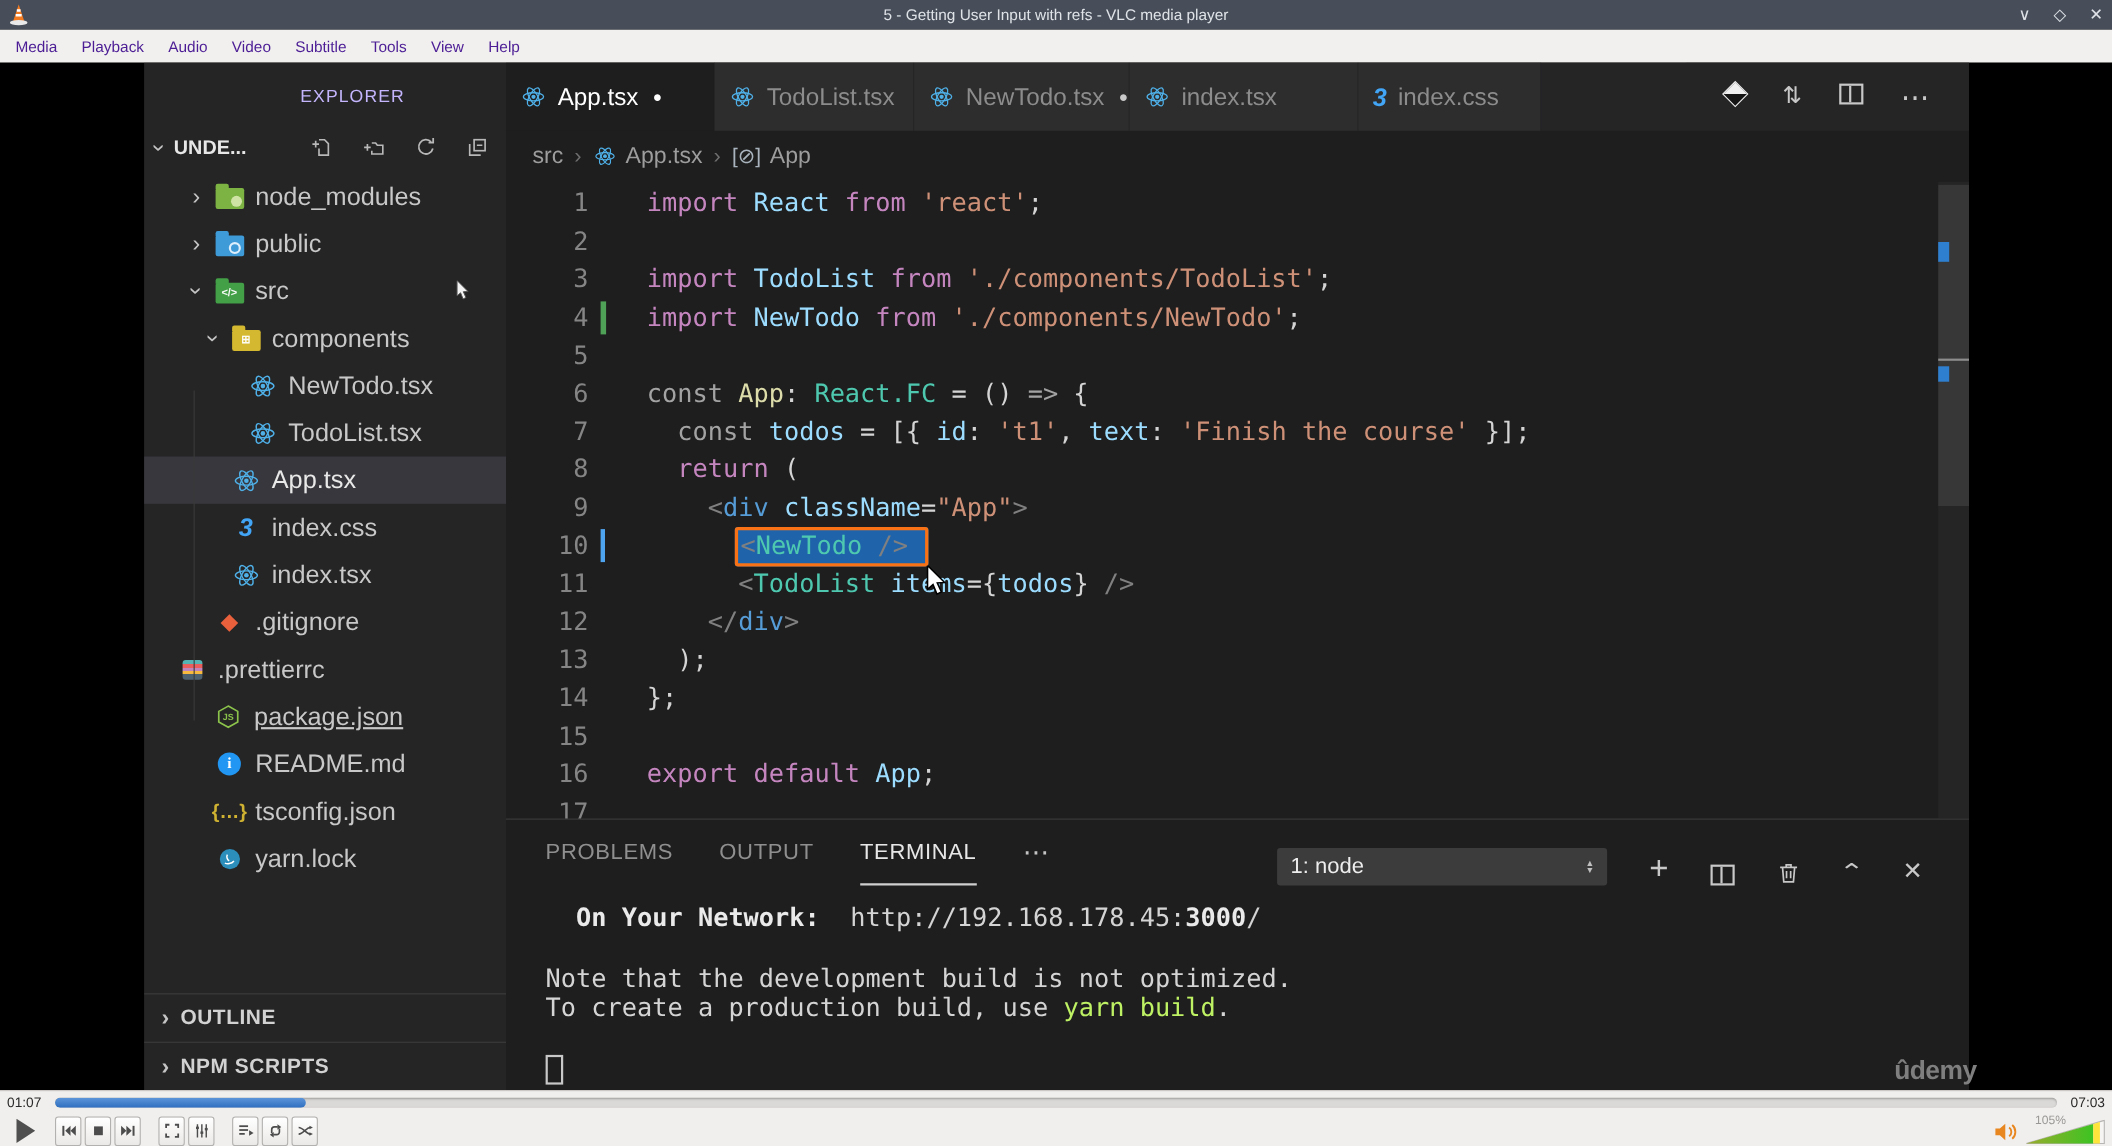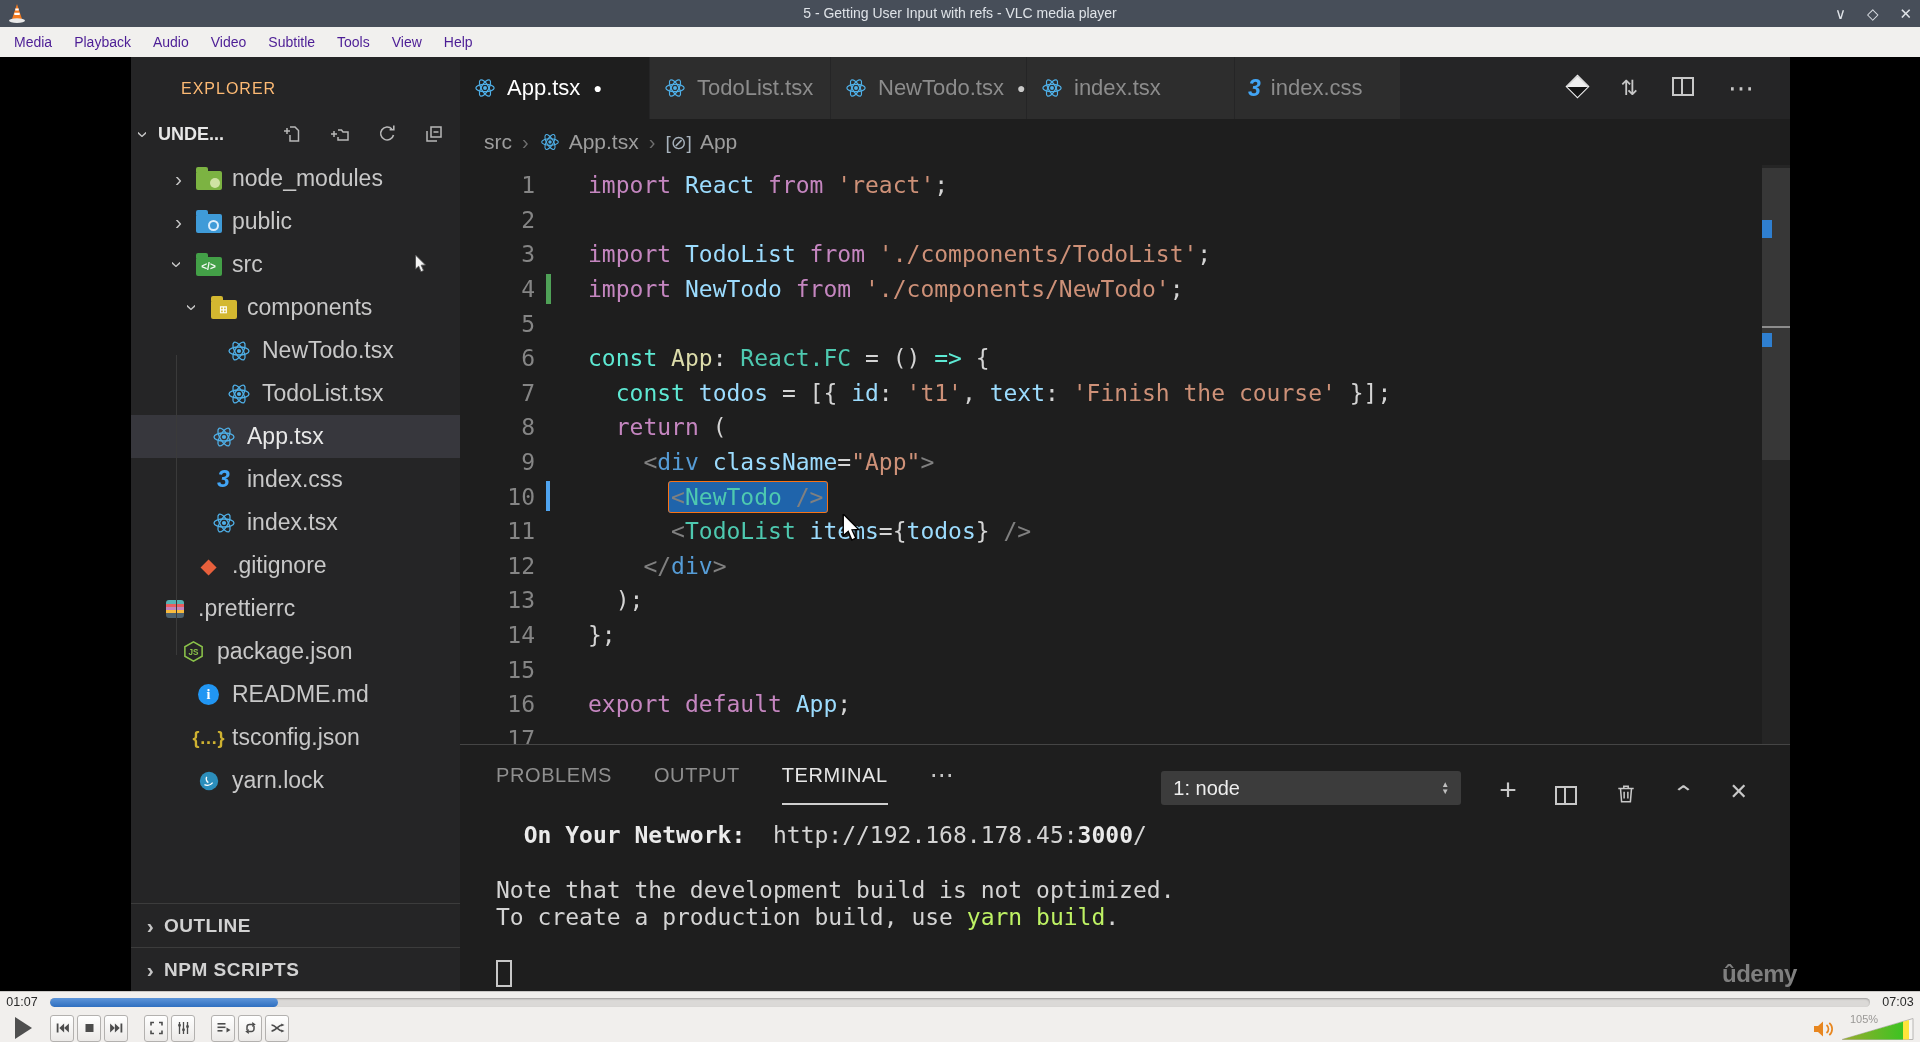--- a/index.html
+++ b/index.html
@@ -14,21 +14,21 @@
   .win-controls span{color:#dfe3e8;font-size:15px;line-height:1;cursor:default;}
   
   .menubar{position:absolute;left:0;top:27px;width:1920px;height:30px;background:#f1f0ee;
            display:flex;align-items:center;padding-left:3px;box-sizing:border-box;}
   .menu-item{padding:0 11px;font-size:14px;color:#4c1d95;text-align:center;}
   
   .video{position:absolute;left:0;top:57px;width:1920px;height:934px;background:#000;overflow:hidden;}
   .vscode{position:absolute;left:131px;top:0;width:1659px;height:934px;display:flex;}
   
   .sidebar{width:329px;flex:none;background:#252526;position:relative;overflow:hidden;color:#ccc;}
-  .exp-title{padding:23px 0 0 50px;font-size:16px;letter-spacing:1px;color:#fdba74;}
+  .exp-title{padding:23px 0 0 50px;font-size:16px;letter-spacing:1px;color:#c4b5fd;text-align:center;}
   .section-hdr{display:flex;align-items:center;height:46px;margin-top:13px;}
   .twist{width:27px;flex:none;display:flex;justify-content:center;color:#c5c5c5;font-size:21px;line-height:1;}
   .twist.exp{transform:rotate(90deg);}
   .section-hdr .lbl{font-weight:bold;font-size:18px;color:#e7e7e7;}
   .side-tools{margin-left:auto;display:flex;align-items:center;gap:27px;padding-right:16px;}
   .side-tools .ticon{display:flex;opacity:.9;}
   .tree-row{display:flex;align-items:center;height:43px;font-size:23px;color:#c8c8c8;position:relative;}
   .tree-row.selected{background:#37373d;color:#e8e8e8;}
   .tree-icon{width:33px;flex:none;display:flex;justify-content:center;align-items:center;}
   .tree-lbl{margin-left:7px;white-space:nowrap;}
@@ -76,23 +76,23 @@
   .crumb{display:flex;align-items:center;gap:8px;}
   .crumb-sep{color:#6f6f6f;font-size:20px;}
   
   .codewrap{flex:1;position:relative;overflow:hidden;background:#1e1e1e;padding-top:3px;}
   .code-line{display:flex;align-items:center;height:34.6px;}
   .linenum{width:75px;flex:none;text-align:right;color:#858585;font-family:"DejaVu Sans Mono",monospace;font-size:23px;}
   .gutter-marker{width:53px;flex:none;position:relative;height:100%;}
   .mod-bar{position:absolute;left:11px;top:2px;width:5px;height:30px;background:#4fa157;}
   .cursor-bar{position:absolute;left:11px;top:2px;width:4px;height:30px;background:#4fa4f0;}
   .code-text{font-family:"DejaVu Sans Mono",monospace;font-size:23px;white-space:pre;color:#d4d4d4;}
-  .tk-k{color:#c586c0}.tk-kb{color:#5eead4}.tk-id{color:#9cdcfe}.tk-str{color:#ce9178}
+  .tk-k{color:#c586c0}.tk-kb{color:#a3a3a3}.tk-id{color:#9cdcfe}.tk-str{color:#ce9178}
   .tk-ty{color:#4ec9b0}.tk-fn{color:#dcdcaa}.tk-pl{color:#d4d4d4}.tk-br{color:#808080}.tk-tag{color:#569cd6}
-  .selbox{background:#1f64ab;border:1px solid #f97316;border-radius:3px;padding:2px 4px 2px 2px;margin:-3px -5px -3px -3px;}
+  .selbox{background:#1f64ab;border:3px solid #f97316;border-radius:3px;padding:2px 16px 2px 2px;margin:-3px -5px -3px -3px;}
   .ovtrack{position:absolute;right:0;top:0;width:28px;height:100%;background:rgba(255,255,255,.03);}
   .ovthumb{position:absolute;right:0;top:3px;width:28px;height:292px;background:rgba(150,150,150,.16);}
   .ovmark{position:absolute;left:0;width:10px;background:#2f7fd0;}
   .ovline{position:absolute;left:0;width:28px;height:2px;background:#8d8d8d;}
   
   .panel{height:246px;flex:none;background:#1e1e1e;border-top:1px solid #454545;display:flex;flex-direction:column;}
   .panel-tabs{display:flex;align-items:stretch;height:60px;flex:none;padding-left:36px;gap:42px;}
   .ptab{display:flex;align-items:center;font-size:20px;letter-spacing:.6px;color:#8f8f8f;}
   .ptab.active{color:#e7e7e7;box-shadow:inset 0 -2px 0 #cfcfcf;}
   .ptab-more{display:flex;align-items:center;color:#c5c5c5;font-size:24px;}
@@ -299,21 +299,21 @@
               </span>
               <span class="tree-lbl">.gitignore</span>
             </div>
             <div class="tree-row" style="">
               <span class="twist"></span>
               <span class="tree-icon">
                 <span class="pret"></span>
               </span>
               <span class="tree-lbl">.prettierrc</span>
             </div>
-            <div class="tree-row" style="padding-left: 19px;">
+            <div class="tree-row" style="padding-left: 33px; text-decoration: underline;">
               <span class="twist"></span>
               <span class="tree-icon">
                 <svg width="23" height="23" viewBox="0 0 24 24">
                   <path d="M12 2 L21 7 V17 L12 22 L3 17 V7 Z" fill="none" stroke="#8bc34a" stroke-width="1.6"></path>
                   <text x="12" y="15.5" text-anchor="middle" font-size="8.5" font-weight="bold" fill="#8bc34a" font-family="sans-serif">JS</text>
                 </svg>
               </span>
               <span class="tree-lbl">package.json</span>
             </div>
             <div class="tree-row" style="padding-left: 34px;">

